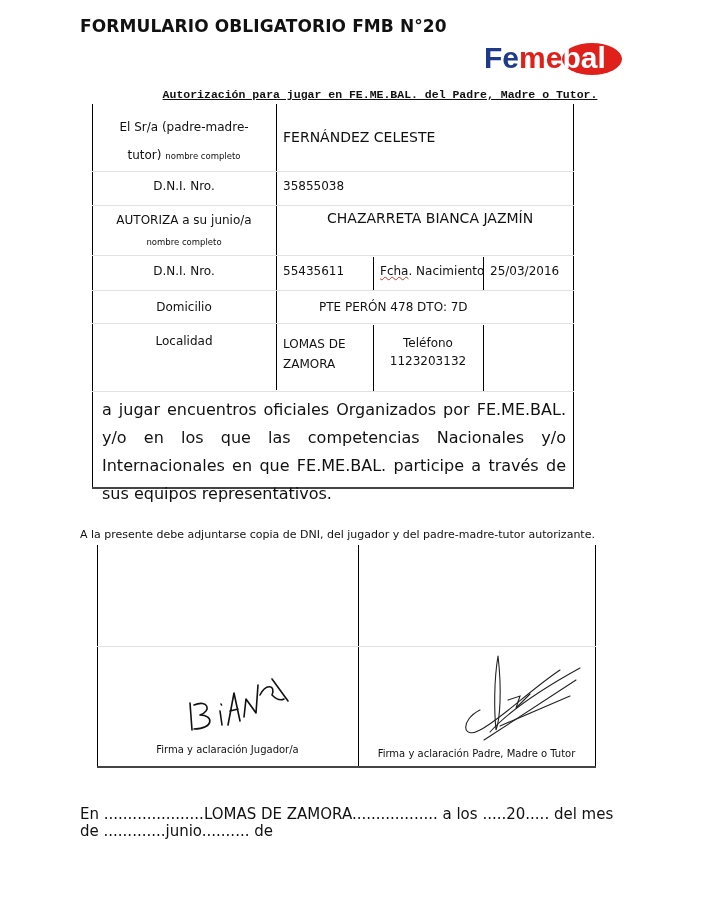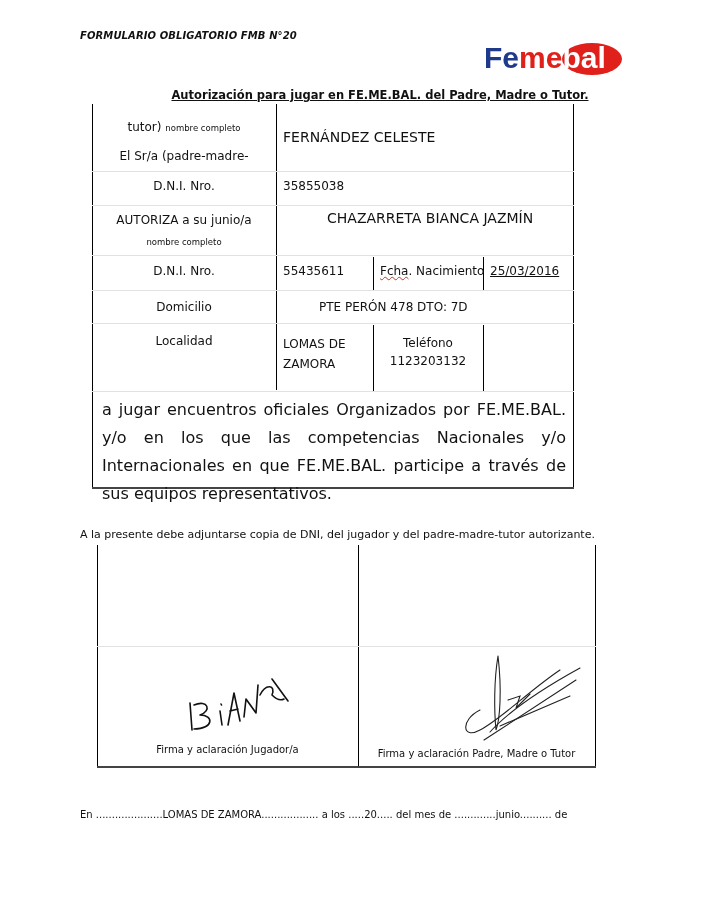--- a/index.html
+++ b/index.html
@@ -1,36 +1,36 @@
 <!DOCTYPE html>
 <html><head>
 <meta charset="utf-8">
 <style>
   html, body { margin: 0; padding: 0; background: #ffffff; }
   body { width: 720px; height: 897px; position: relative; overflow: hidden;
          font-family: "DejaVu Sans", "Liberation Sans", sans-serif; color: #111; }
   .abs { position: absolute; }
-  .doc-title { left: 80px; top: 30px; font-size: 10px; font-weight: bold; letter-spacing: 0.1px; font-style: italic; }
+  .doc-title { left: 80px; top: 16px; font-size: 17px; font-weight: bold; letter-spacing: 0.1px; }
   .logo { left: 482px; top: 40px; width: 140px; height: 36px; }
-  .subtitle { left: 0; width: 630px; top: 88px; text-align: center; font-size: 11.5px; font-weight: bold; }
+  .subtitle { left: 0; width: 630px; top: 88px; text-align: center; font-size: 11.5px; font-weight: bold; font-family: Liberation Mono, monospace; }
   .subtitle span { text-decoration: underline; padding-left: 130px; }
 
   .vline { position: absolute; width: 1px; background: #000; }
   .hline { position: absolute; height: 1px; background: #000; }
   .hfaint { position: absolute; height: 1px; background: #e2e2e2; }
 
   .lbl { position: absolute; font-size: 12px; text-align: center; }
   .val { position: absolute; font-size: 12px; }
   .val-sm { position: absolute; font-size: 14px; }
   .small { font-size: 8.5px; }
 
   .para { left: 102px; width: 464px; top: 396px; font-size: 16px; line-height: 28px; text-align: justify; }
   .note { left: 80px; top: 528px; font-size: 11px; }
   .caption { position: absolute; font-size: 10px; text-align: center; }
-  .footer { left: 80px; top: 806px; width: 540px; font-size: 10px; line-height: 17px; }
+  .footer { left: 80px; top: 806px; width: 540px; font-size: 15px; line-height: 17px; }
   .spell { text-decoration: underline wavy #c0392b; text-decoration-thickness: 1px; }
 </style>
 </head>
 <body>
 
 <div class="abs doc-title">FORMULARIO OBLIGATORIO FMB N°20</div>
 
 <svg class="abs logo" viewBox="0 0 140 36">
   <ellipse cx="110" cy="19" rx="30" ry="16" fill="#e0201b"></ellipse>
   <text x="2" y="28" font-family="Liberation Sans, sans-serif" font-size="30" font-weight="bold">
@@ -51,36 +51,36 @@
   <div class="vline" style="left:483px; top:325px; height:66px;"></div>
   <div class="hfaint" style="left:92px; top:171px; width:482px;"></div>
   <div class="hfaint" style="left:92px; top:205px; width:482px;"></div>
   <div class="hfaint" style="left:92px; top:255px; width:482px;"></div>
   <div class="hfaint" style="left:92px; top:290px; width:482px;"></div>
   <div class="hfaint" style="left:92px; top:323px; width:482px;"></div>
   <div class="hfaint" style="left:92px; top:391px; width:482px;"></div>
 </div>
 
 <div class="lbl" style="left:92px; width:184px; top:113px; line-height:28px;">
+  <div>El Sr/a (padre-madre-</div>
   <div><span>tutor)</span> <span class="small">nombre completo</span></div>
-  <div>El Sr/a (padre-madre-</div>
 </div>
 <div class="val-sm" style="left:283px; top:129px;">FERNÁNDEZ CELESTE</div>
 
 <div class="lbl" style="left:92px; width:184px; top:179px;">D.N.I. Nro.</div>
 <div class="val" style="left:283px; top:179px;">35855038</div>
 
 <div class="lbl" style="left:92px; width:184px; top:213px;">AUTORIZA a su junio/a</div>
 <div class="lbl small" style="left:92px; width:184px; top:237px;">nombre completo</div>
 <div class="val-sm" style="left:283px; top:210px;margin-left:44px;">CHAZARRETA BIANCA JAZMÍN</div>
 
 <div class="lbl" style="left:92px; width:184px; top:264px;">D.N.I. Nro.</div>
 <div class="val" style="left:283px; top:264px;">55435611</div>
 <div class="val" style="left:380px; top:264px;"><span class="spell">Fcha</span><span>. Nacimiento</span></div>
-<div class="val" style="left:490px; top:264px;text-decoration:underline;">25/03/2016</div>
+<div class="val" style="left:490px; top:264px;">25/03/2016</div>
 
 <div class="lbl" style="left:92px; width:184px; top:300px;">Domicilio</div>
 <div class="val" style="left:283px; top:300px;margin-left:36px;">PTE PERÓN 478 DTO: 7D</div>
 
 <div class="lbl" style="left:92px; width:184px; top:334px;">Localidad</div>
 <div class="val" style="left:283px; top:334px; line-height:20px;">
   <div>LOMAS DE</div>
   <div>ZAMORA</div>
 </div>
 <div class="lbl" style="left:373px; width:110px; top:334px; line-height:18px;">

